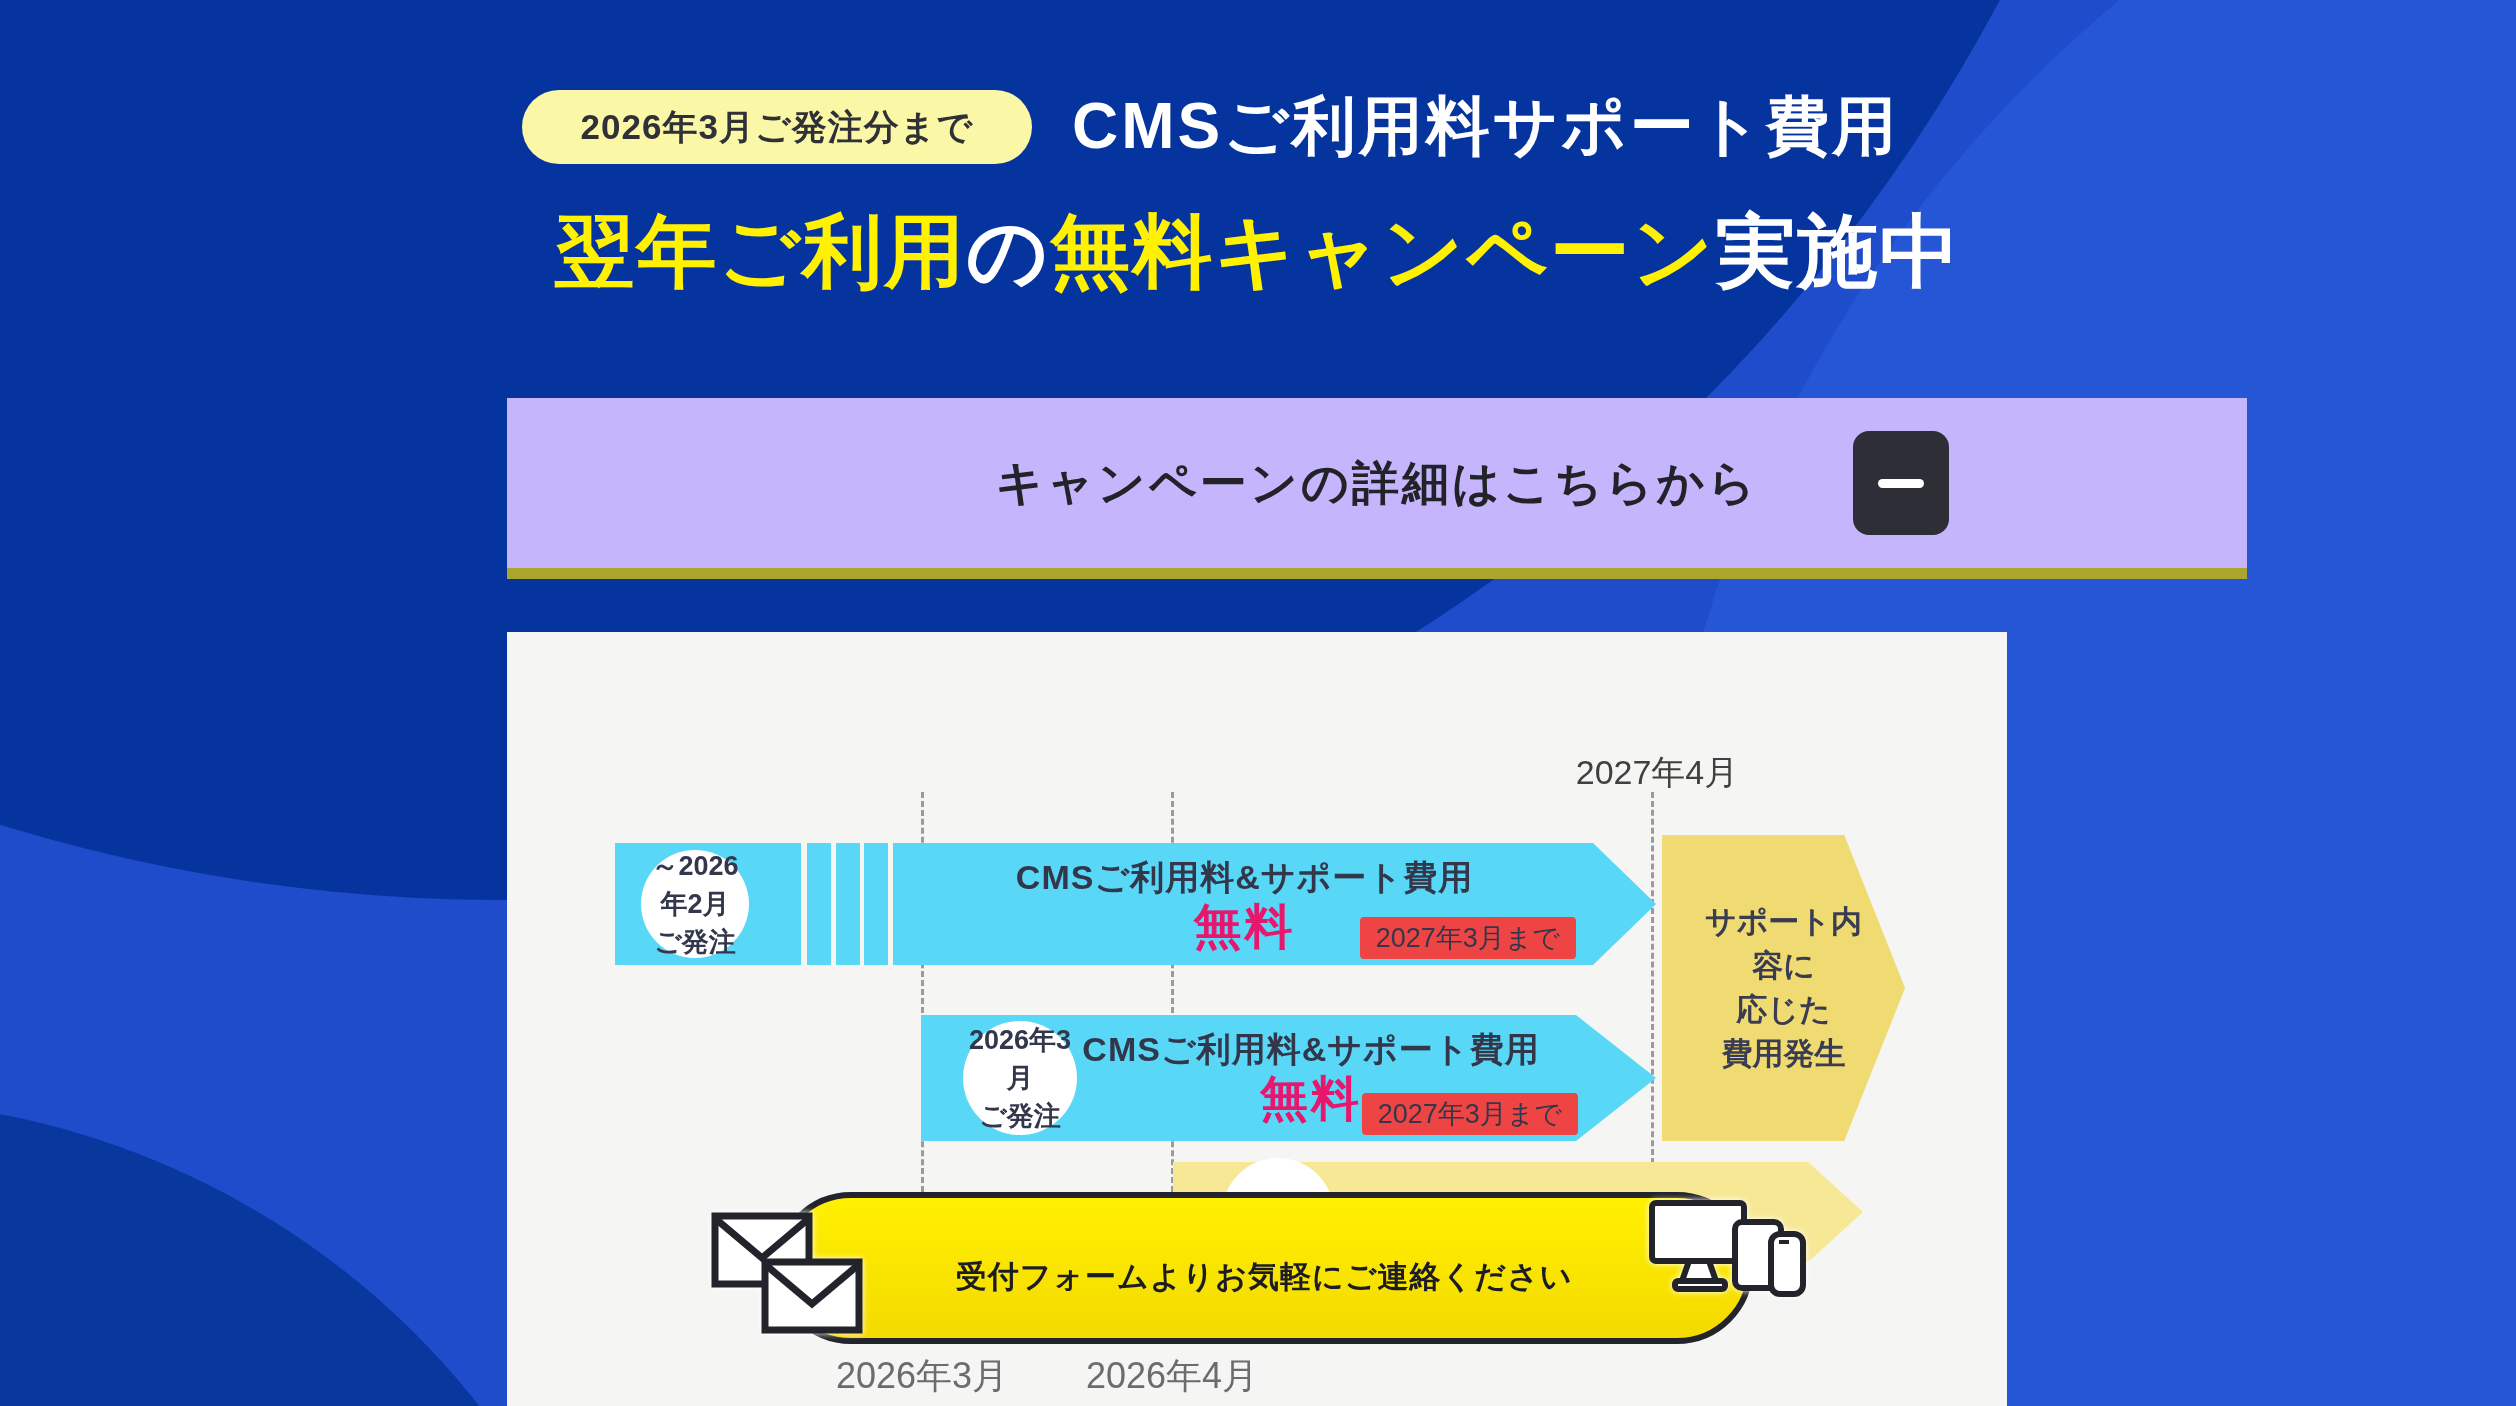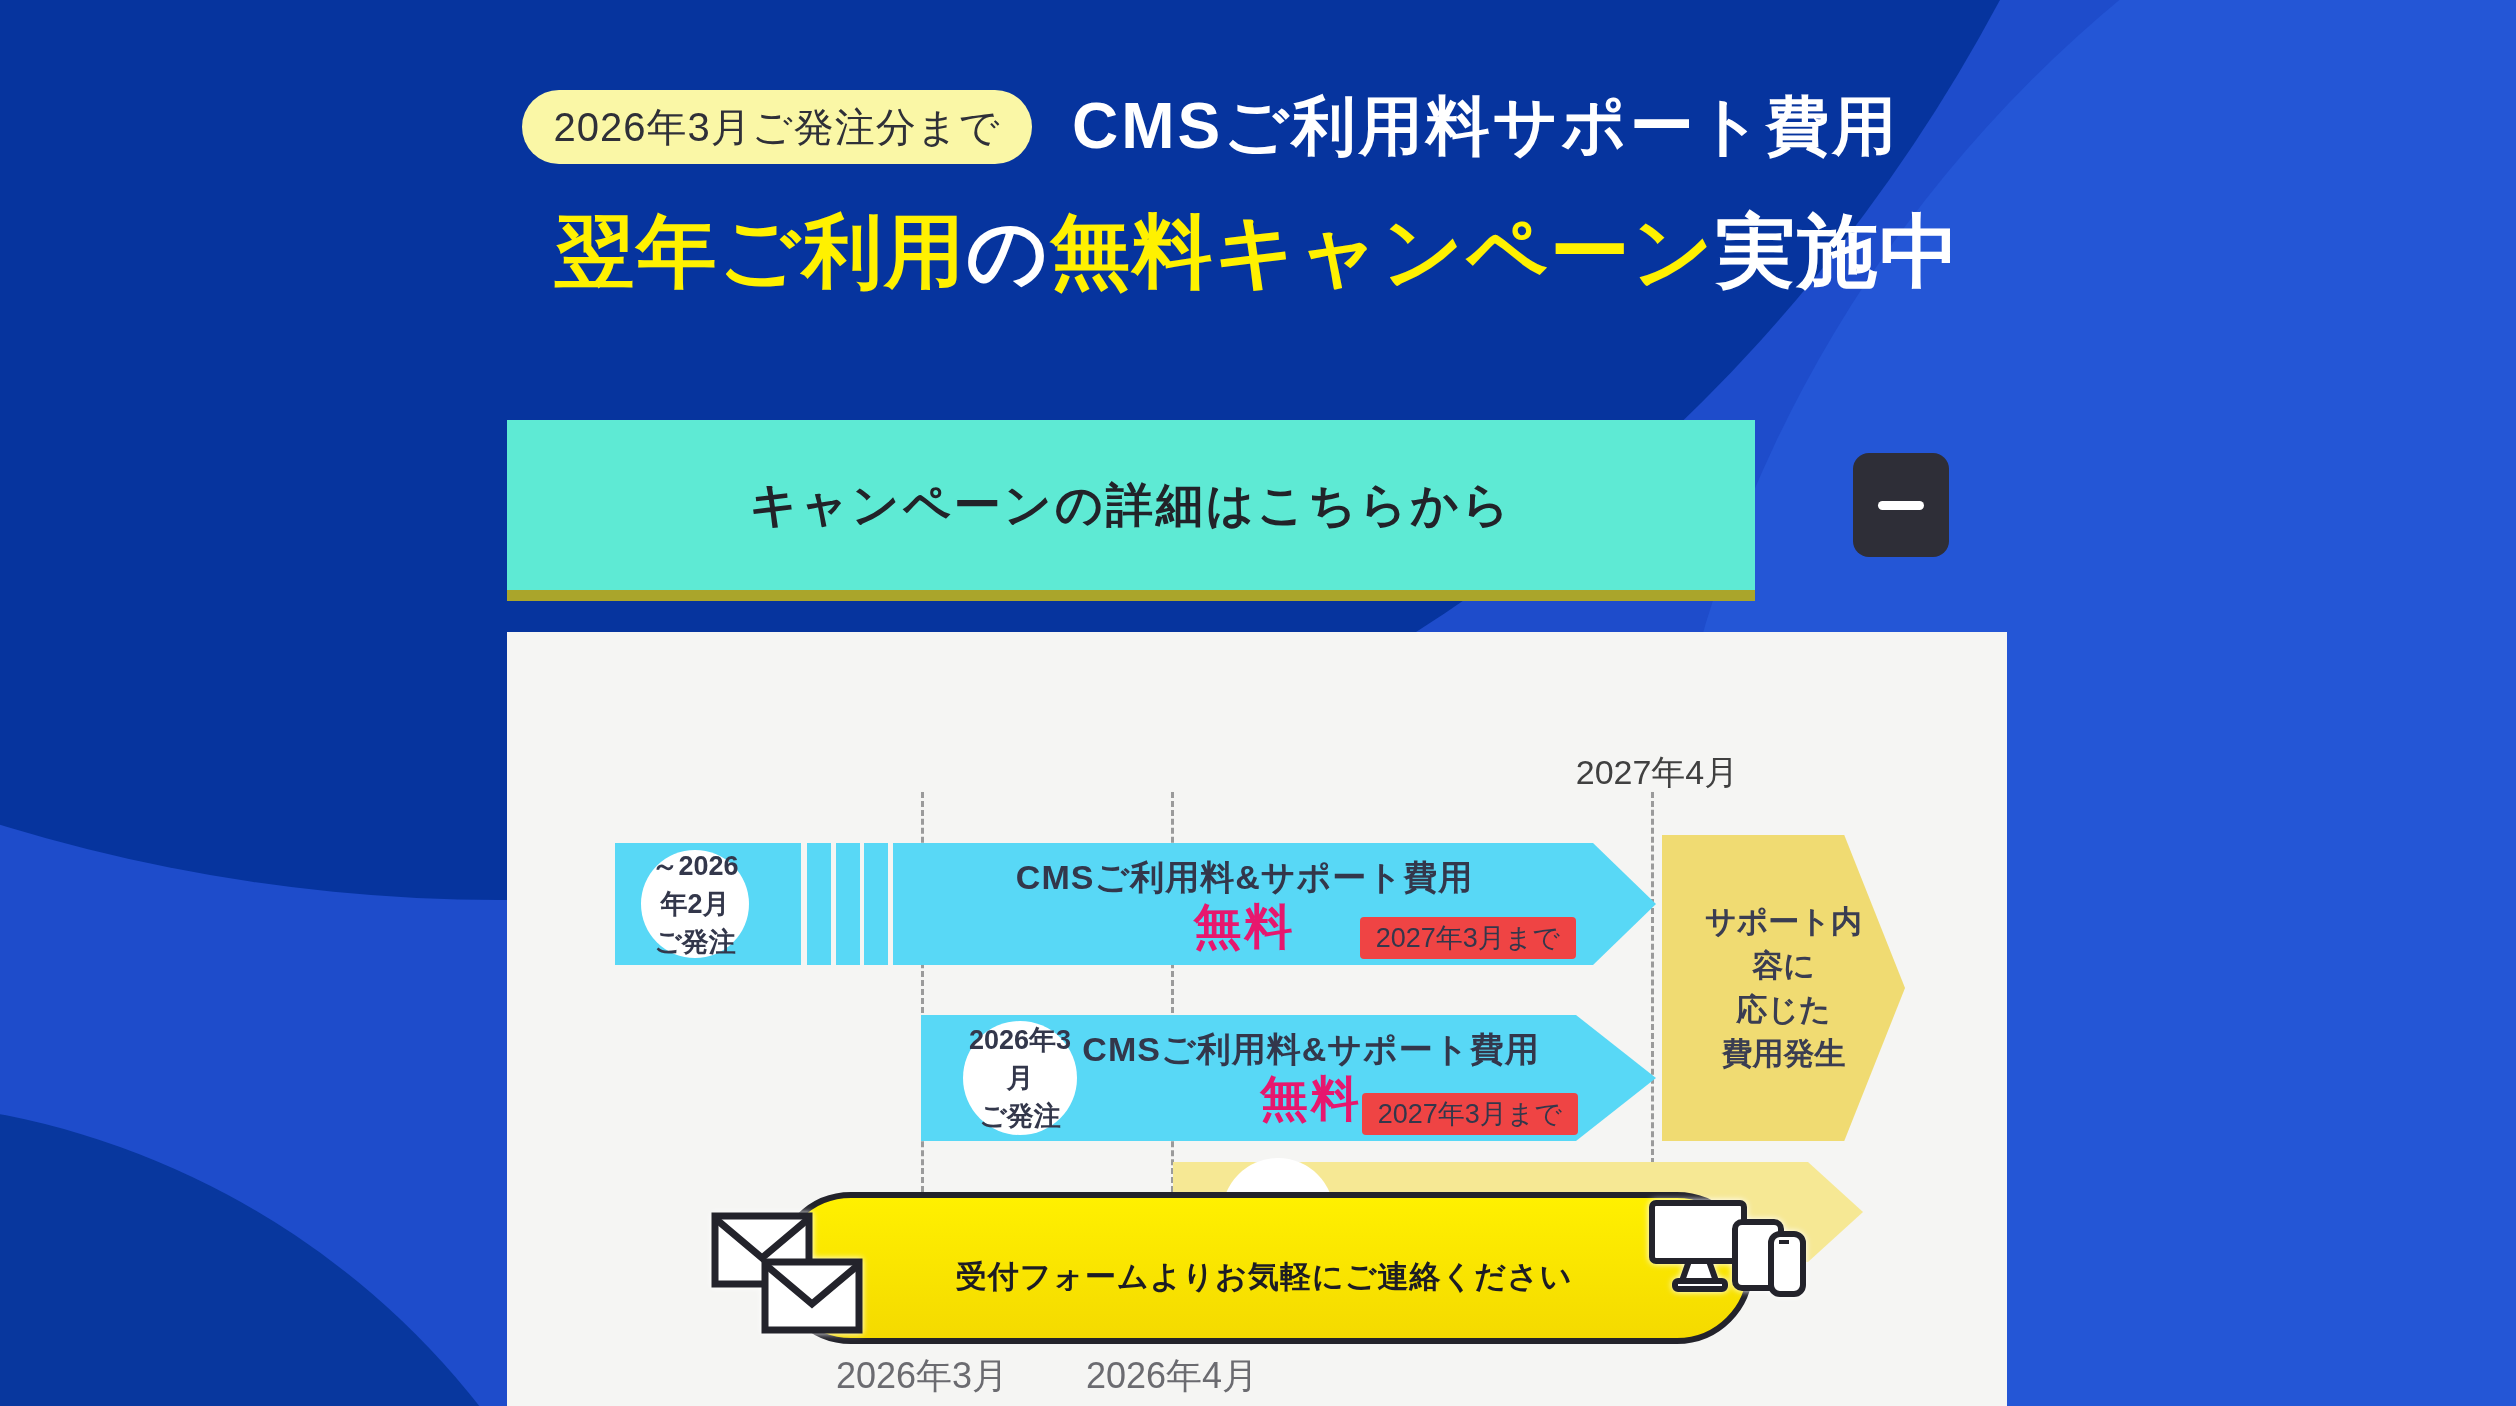--- a/index.html
+++ b/index.html
@@ -12,35 +12,35 @@
   .deco-top-left{left:-1200px;top:-2500px;width:3400px;height:3400px;background:#06349E;}
   .deco-right{left:1650px;top:-300px;width:2600px;height:2600px;background:#2456D6;}
   .deco-bottom-left{left:-950px;top:1100px;width:1600px;height:1600px;background:#08379E;}
 
   
   .hero-row{position:absolute;left:0;top:0;width:2516px;height:190px;}
   .badge{
     position:absolute;left:522px;top:90px;width:510px;height:74px;border-radius:37px;
     background:#FAF7A6;display:flex;align-items:center;justify-content:center;
   }
-  .badge span{font-size:40px;font-weight:400;color:#2F3038;letter-spacing:1px;}
+  .badge span{font-size:35px;font-weight:700;color:#2F3038;letter-spacing:1px;}
   .hero-title{
     position:absolute;left:1072px;top:88px;font-size:64px;font-weight:800;color:#FFFFFF;
     letter-spacing:3px;line-height:76px;white-space:nowrap;
   }
   .headline{
     position:absolute;left:0;top:202px;width:2516px;text-align:center;
     font-size:80px;font-weight:800;letter-spacing:2px;line-height:100px;white-space:nowrap;
   }
   .hl-y{color:#FFF100;}
   .hl-w{color:#FFFFFF;}
 
   
   .banner{
-    position:absolute;left:507px;top:420px;width:1248px;height:170px;background:#5eead4;
+    position:absolute;left:507px;top:398px;width:1740px;height:170px;background:#c4b5fd;
     border-bottom:11px solid #AAA52B;cursor:pointer;
   }
   .banner-label{
     position:absolute;left:0;top:0;width:100%;height:170px;
     display:flex;align-items:center;justify-content:center;
     font-size:47px;font-weight:800;color:#222329;letter-spacing:3px;
   }
   .minus-btn{
     position:absolute;left:1346px;top:33px;width:96px;height:104px;border-radius:16px;
     background:#2E2E37;display:flex;align-items:center;justify-content:center;

